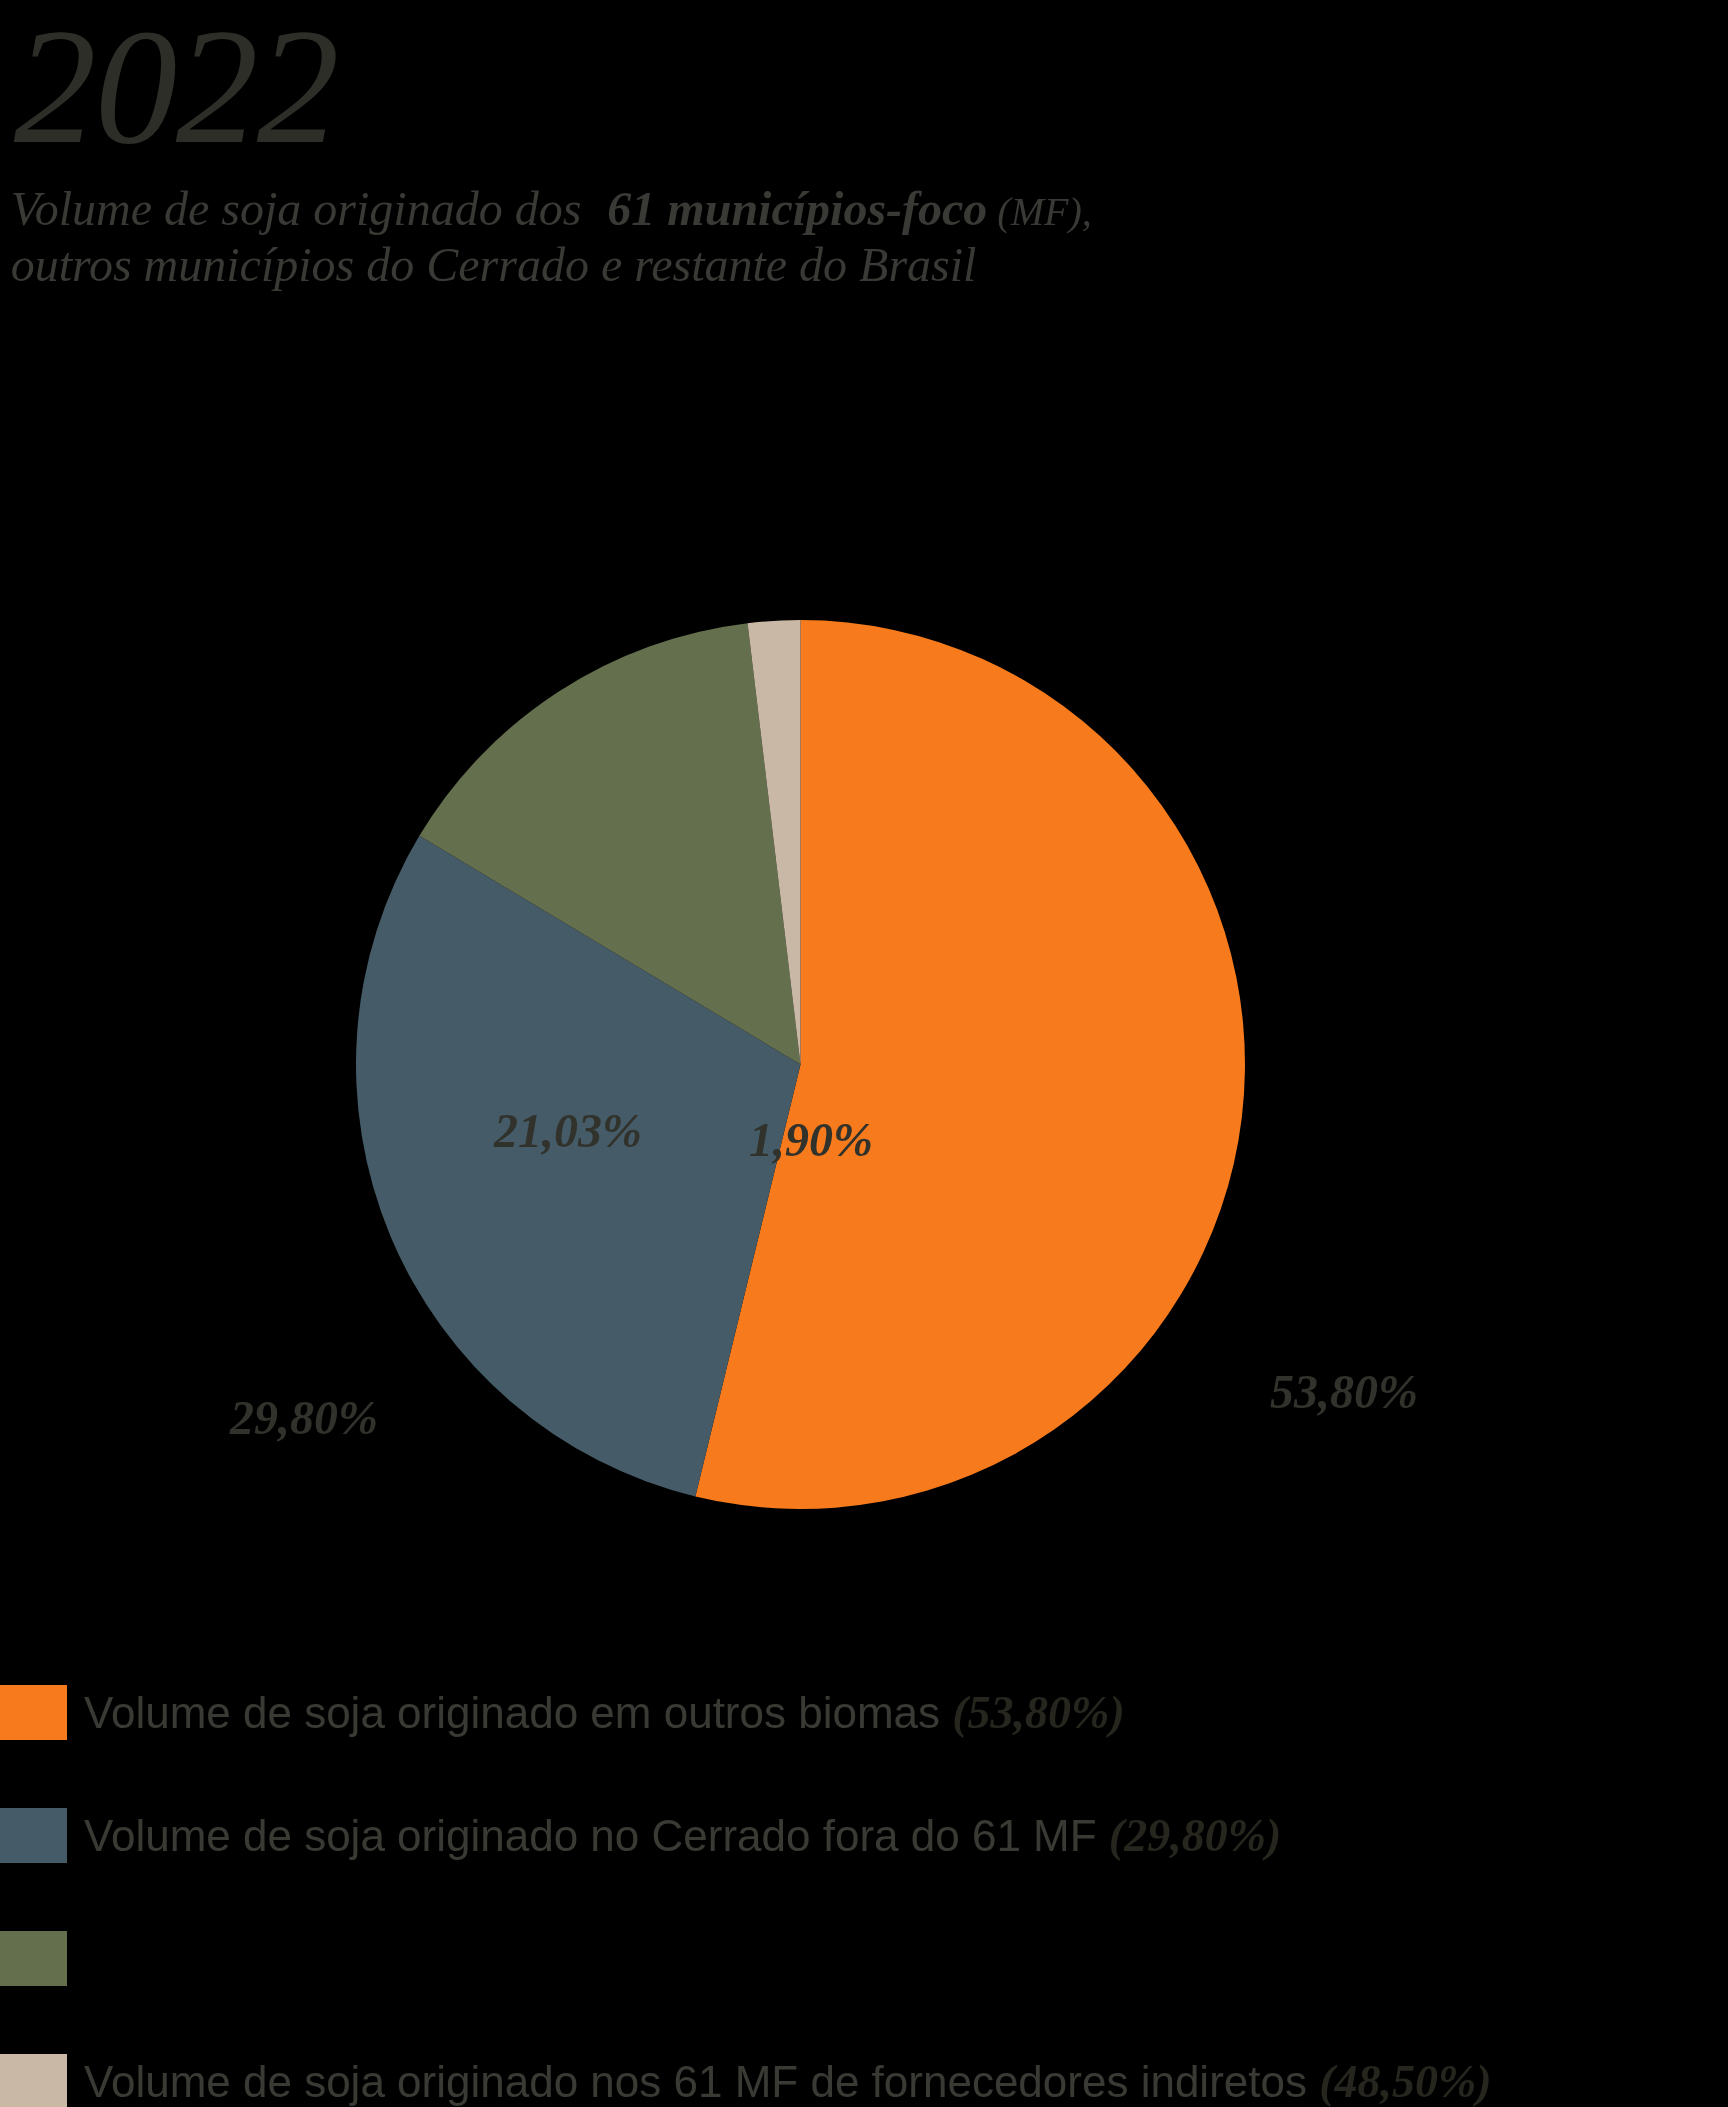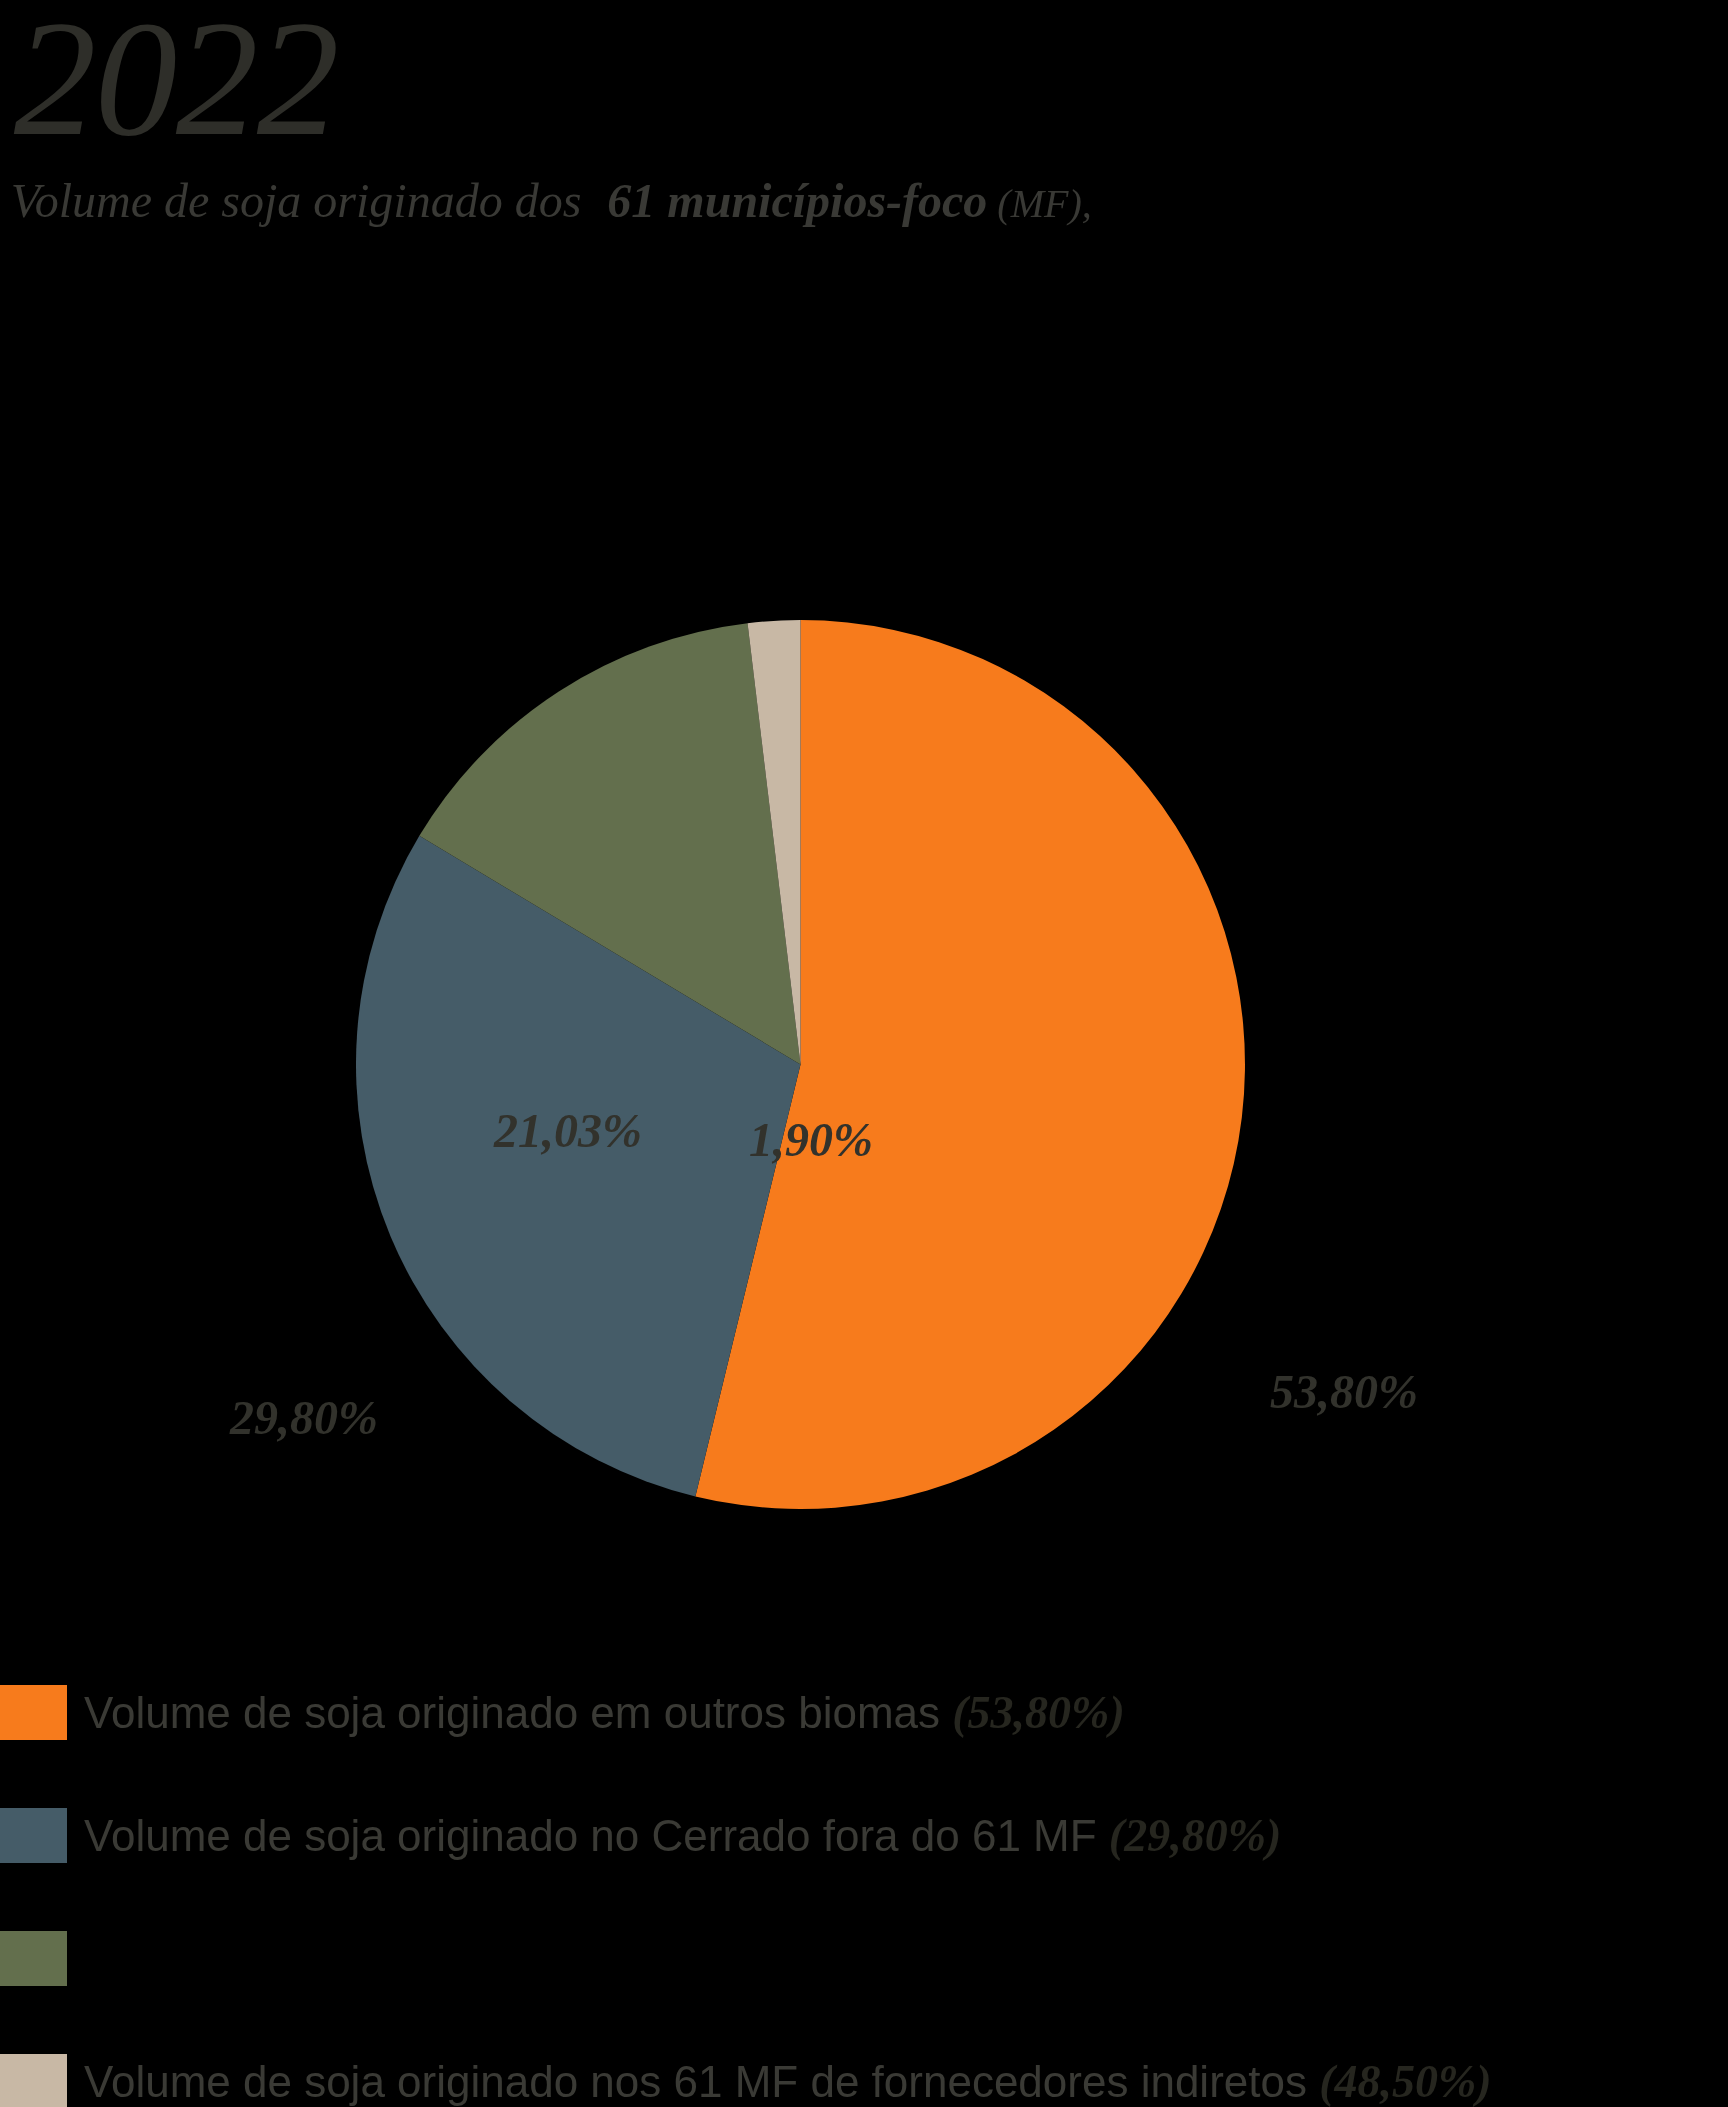--- a/index.html
+++ b/index.html
@@ -12,21 +12,21 @@
     height: 2108px;
     position: relative;
     overflow: hidden;
     font-family: "Liberation Sans", sans-serif;
   }
 
   
   #header {
     position: absolute;
     left: 0;
-    top: 0;
+    top: 8px;
     width: 1371px;
     text-decoration: underline;
   }
   #year-title {
     font-family: "Liberation Serif", serif;
     font-style: italic;
     font-weight: 400;
     font-size: 165px;
     line-height: 0.88;
     color: #2e2e29;
@@ -144,20 +144,21 @@
     color: #26261f;
   }
 </style>
 </head>
 <body>
 
 <div id="header">
   <div id="year-title">2022</div>
   <div id="subtitle">
     <span>Volume de soja originado dos </span><span class="b">61 municípios-foco</span><span class="sm"> (MF),</span><br>
+    <span>outros municípios do Cerrado e restante do Brasil</span>
   </div>
 </div>
 
 <div id="chart-area">
 
   <div id="pie-wrap">
     <div id="pie-halo"></div>
     <svg id="pie-svg" viewBox="0 0 1160 1160">
       <g id="pie-slices">
           <path d="M 580 580 L 580.00 0.00 A 580 580 0 1 1 442.83 1143.55 Z" fill="#F77B1C"></path>

